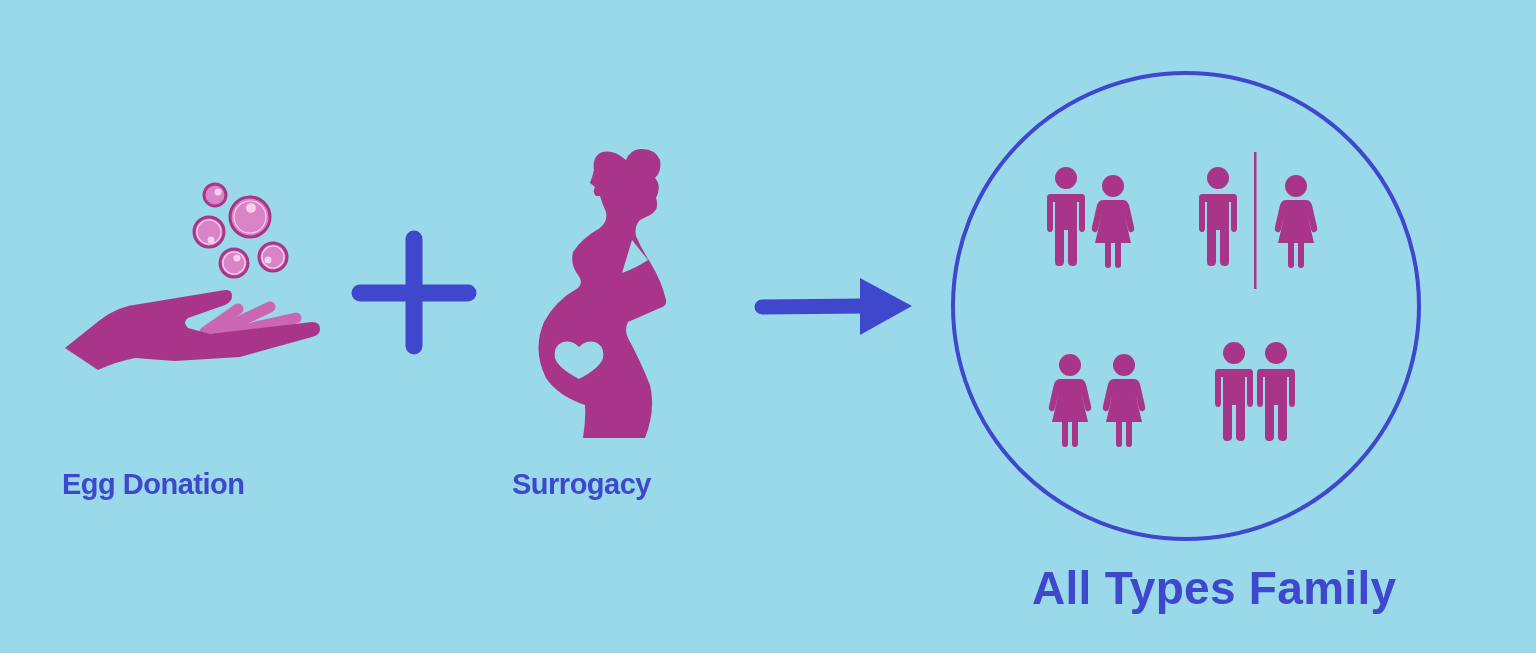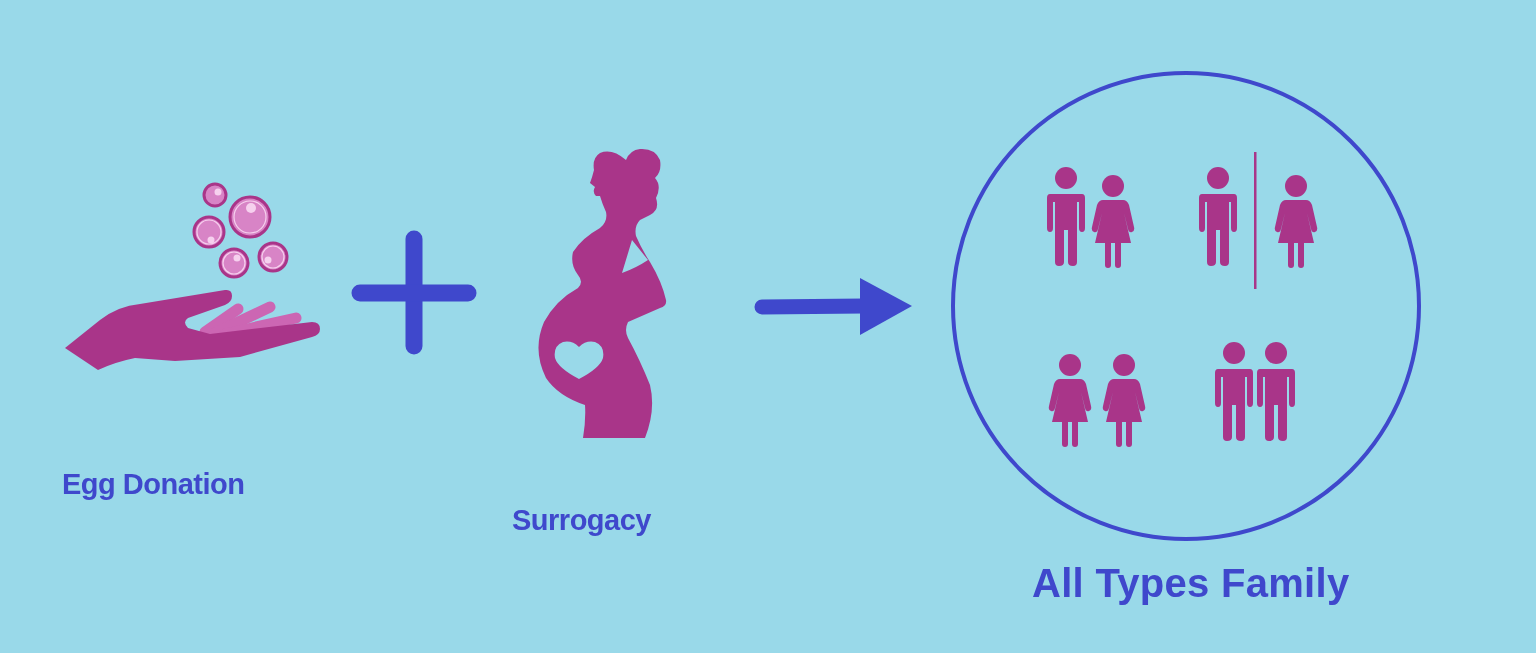--- a/index.html
+++ b/index.html
@@ -81,21 +81,21 @@
   <svg style="left:520px;top:145px" width="170" height="300" viewBox="520 145 170 300">
     <path fill="#a93589" fill-rule="evenodd" d="
       M626,160 Q630,150 640,149 Q655,148 660,160 Q662,172 655,178 Q662,186 656,198 Q660,210 650,215 L640,220
       Q634,226 636,236 Q642,250 650,262 Q662,282 666,300 Q667,306 660,308 L628,322 Q624,330 628,338 Q640,360 650,385
       Q656,410 645,438 L583,438 Q586,420 585,405 Q558,396 546,378 Q532,350 544,322 Q556,300 578,288 Q584,282 578,275
       Q570,265 573,252 Q582,238 600,228 Q608,222 606,212 Q602,203 600,196 L596,196 Q592,192 595,187 L590,183 Q592,178 594,170
       Q592,158 600,153 Q612,148 626,160 Z
       M632,240 L622,273 Q636,268 648,260 Z
       M579,347 Q572,340 563,342 Q553,346 555,358 Q558,368 579,379 Q600,368 603,358 Q605,346 595,342 Q586,340 579,347 Z"></path>
   </svg>
-  <div class="label" style="left:512px;top:468px;margin-top:36px;">Surrogacy</div>
+  <div class="label" style="left:512px;top:468px;">Surrogacy</div>
 </div>
 
 <svg style="left:750px;top:275px" width="170" height="70" viewBox="750 275 170 70">
   <line x1="762" y1="307" x2="864" y2="306" stroke="#3f48cc" stroke-width="15" stroke-linecap="round"></line>
   <polygon points="860,278 912,306 860,335" fill="#3f48cc"></polygon>
 </svg>
 
 <div>
   <svg style="left:948px;top:70px" width="476" height="476" viewBox="948 70 476 476">
     <circle cx="1186" cy="306" r="233" fill="none" stroke="#3f48cc" stroke-width="4"></circle>
@@ -120,14 +120,14 @@
         <use href="#woman" x="1124" y="410"></use>
       </g>
 
       <g>
         <use href="#man" x="1234" y="403"></use>
         <use href="#man" x="1276" y="403"></use>
       </g>
     </g>
   </svg>
 
-  <div class="label" style="left:1032px;top:561px;font-size:40px;letter-spacing:0.3px;">All Types Family</div>
+  <div class="label" style="left:1032px;top:561px;font-size:46px;letter-spacing:0.3px;">All Types Family</div>
 </div>
 
 </body></html>

